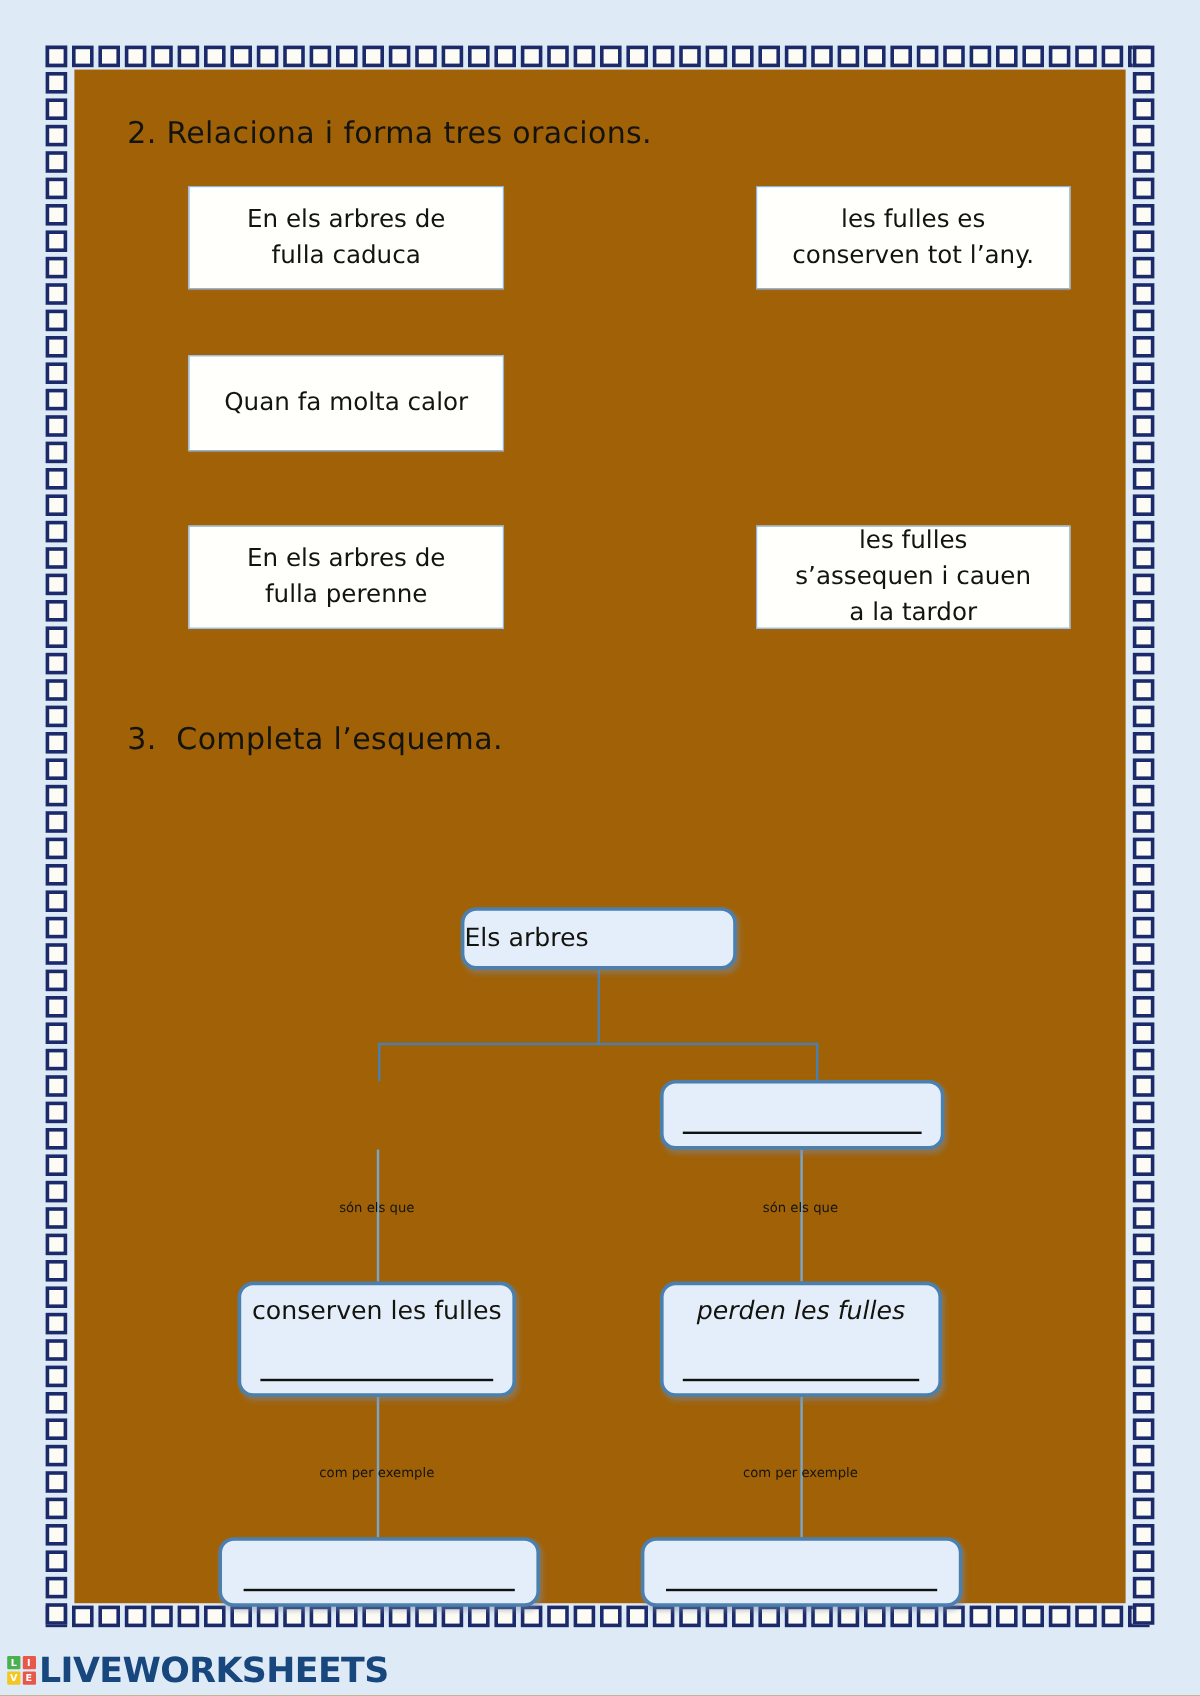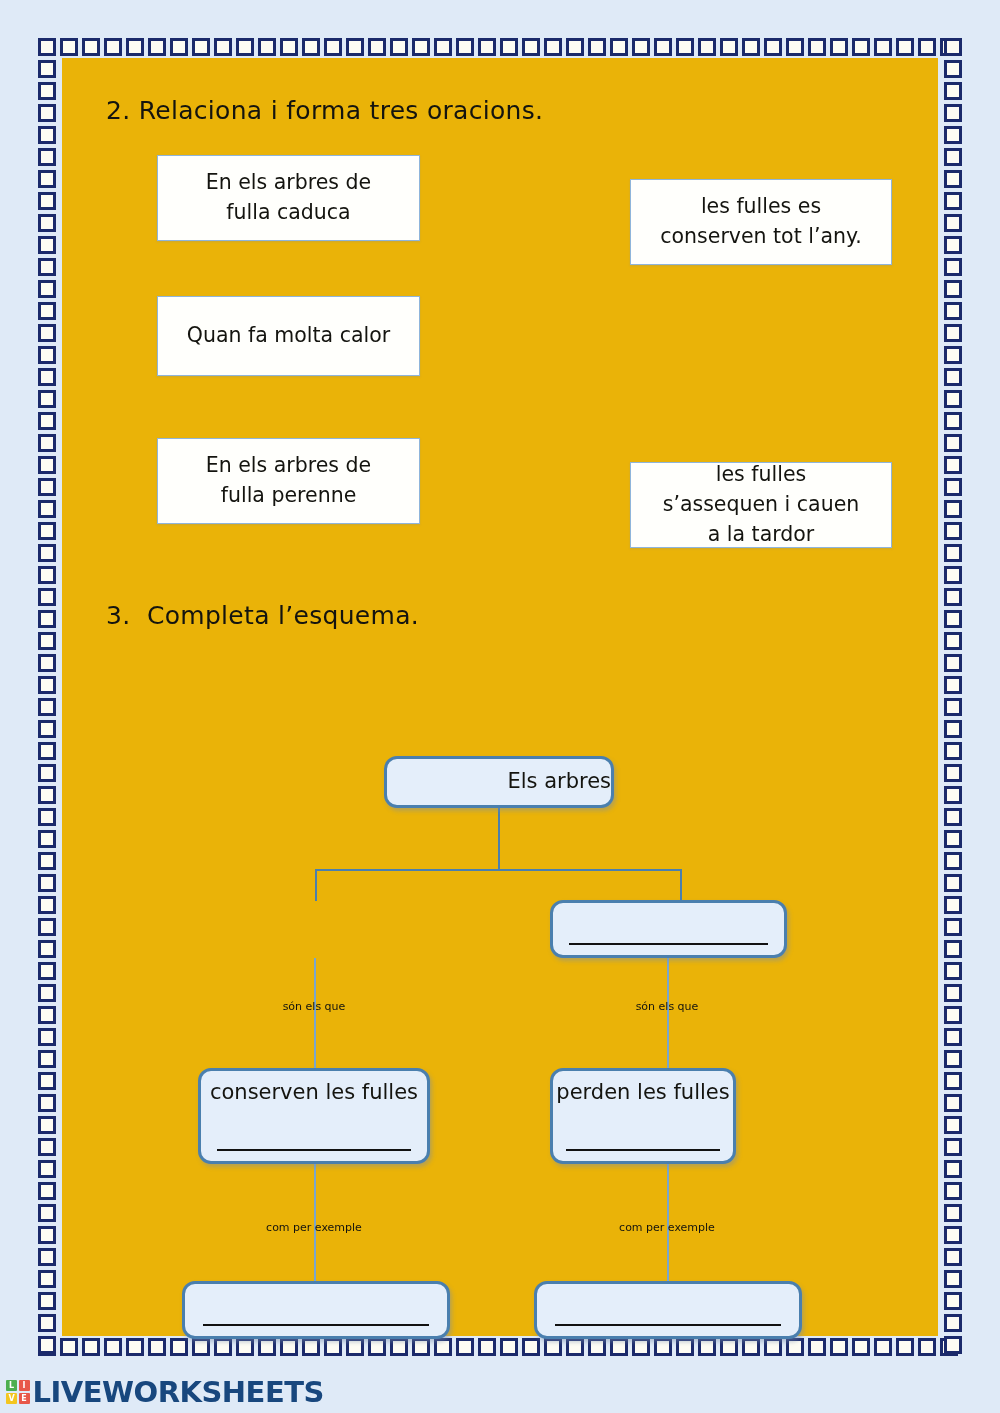--- a/index.html
+++ b/index.html
@@ -29,21 +29,21 @@
     background:#fdfcf4;
     border:3.5px solid #1b2a6b;
     margin:2px;
     flex:0 0 auto;
   }
 
   #page{
     position:absolute;
     left:62px;top:58px;
     width:876px;height:1278px;
-    background:#eab308;
+    background:#a16207;
   }
 
   
   .heading{
     font-family:"DejaVu Sans", sans-serif;
     font-size:25px;
     color:#14140f;
     letter-spacing:.3px;
     white-space:pre;
   }
@@ -58,21 +58,21 @@
     border:1.6px solid #8fb5db;
     display:flex;align-items:center;justify-content:center;
     text-align:center;
     font-size:20.5px;
     color:#14140f;
     line-height:1.45;
     padding:4px 24px;
     box-shadow:0 1px 2px rgba(120,140,170,.25);
   }
   .mb-left{left:95px;width:263px;}
-  .mb-right{left:568px;width:262px;margin-top:24px;}
+  .mb-right{left:568px;width:262px;}
   .mb-r1{top:97px;height:86px;}
   .mb-r2{top:238px;height:80px;}
   .mb-r3{top:380px;height:86px;}
 
   
   #diagram{position:absolute;left:0;top:610px;width:876px;height:670px;}
   .node{
     position:absolute;
     box-sizing:border-box;
     background:#e4eefa;
@@ -88,25 +88,25 @@
     padding-top:9px;
   }
   .node .label{line-height:1.2;}
   .answer-line{
     width:86%;
     height:0;
     border-bottom:2.2px solid #111111;
     margin:0 auto 10px auto;
   }
 
-  #node-root{left:322px;top:88px;width:230px;height:52px;align-items:flex-end;justify-content:center;padding-top:0;}
+  #node-root{left:322px;top:88px;width:230px;height:52px;align-items:flex-start;justify-content:center;padding-top:0;}
   #node-l1{left:135px;top:232px;width:235px;height:58px;align-items:center;justify-content:center;padding-top:0;}
   #node-r1{left:488px;top:232px;width:237px;height:58px;align-items:flex-end;justify-content:flex-end;padding-top:0;}
   #node-l2{left:136px;top:400px;width:232px;height:96px;}
-  #node-r2{left:488px;top:400px;width:186px;height:96px;}
+  #node-r2{left:488px;top:400px;width:235px;height:96px;font-style:italic;}
   #node-l3{left:120px;top:613px;width:268px;height:58px;align-items:flex-end;justify-content:flex-end;padding-top:0;}
   #node-r3{left:472px;top:613px;width:268px;height:58px;align-items:flex-end;justify-content:flex-end;padding-top:0;}
 
   .conn{position:absolute;background:#4a7fae;}
   .conn.v{width:2px;}
   .conn.h{height:2px;}
   .conn.thin{background:#7aa6cc;}
 
   .edge-label{
     position:absolute;

